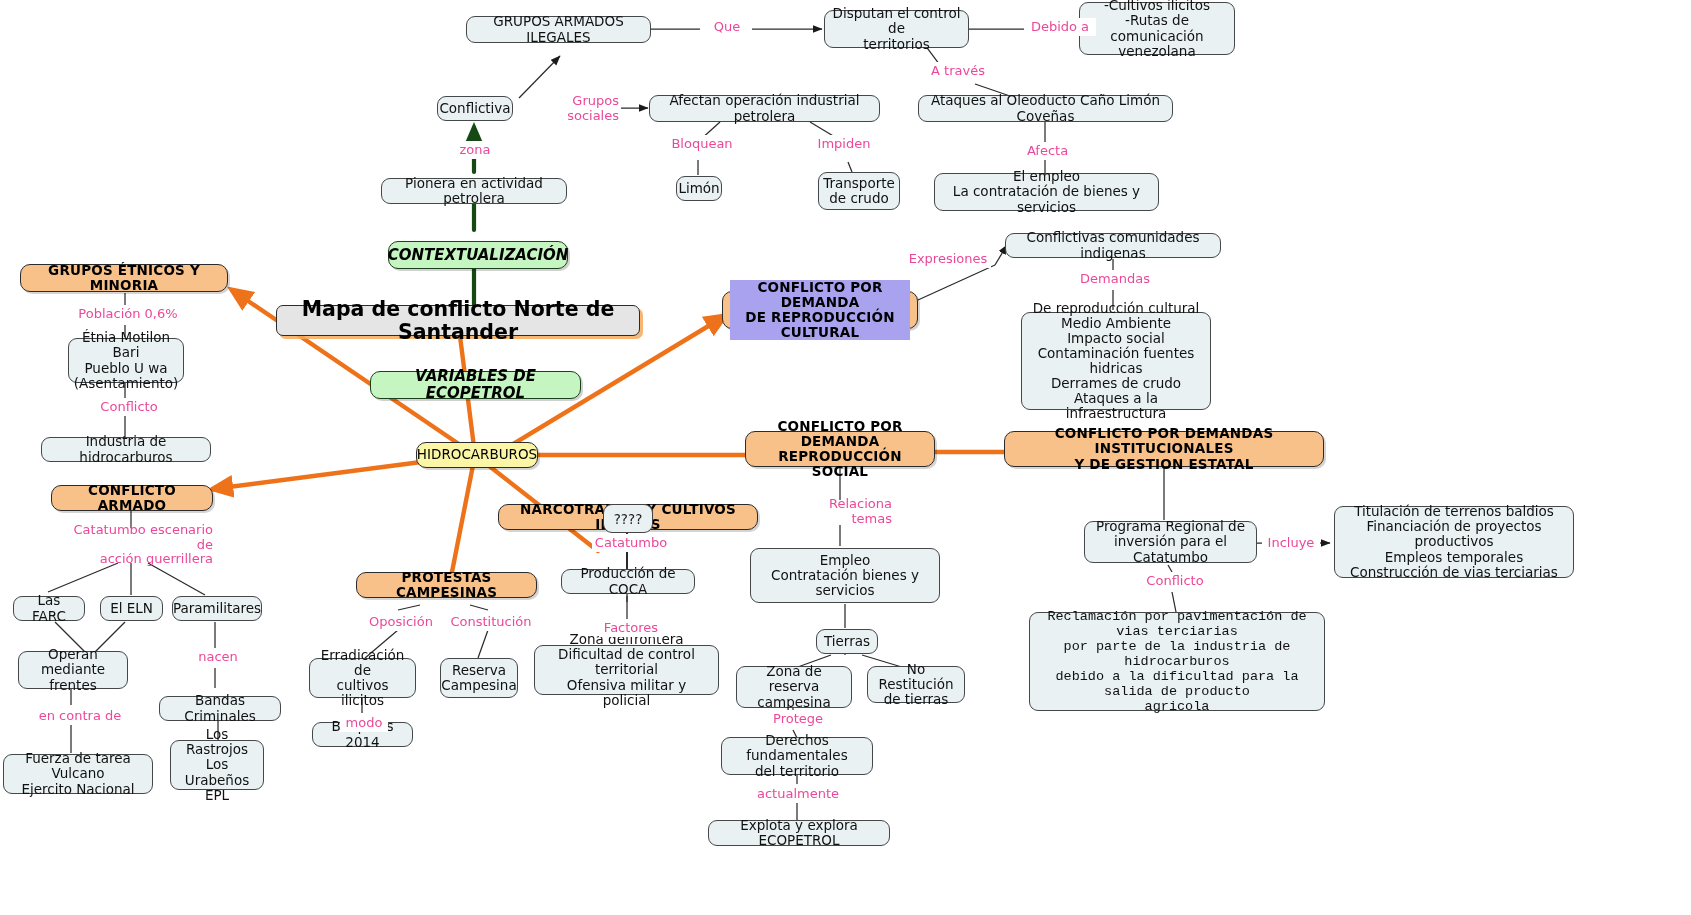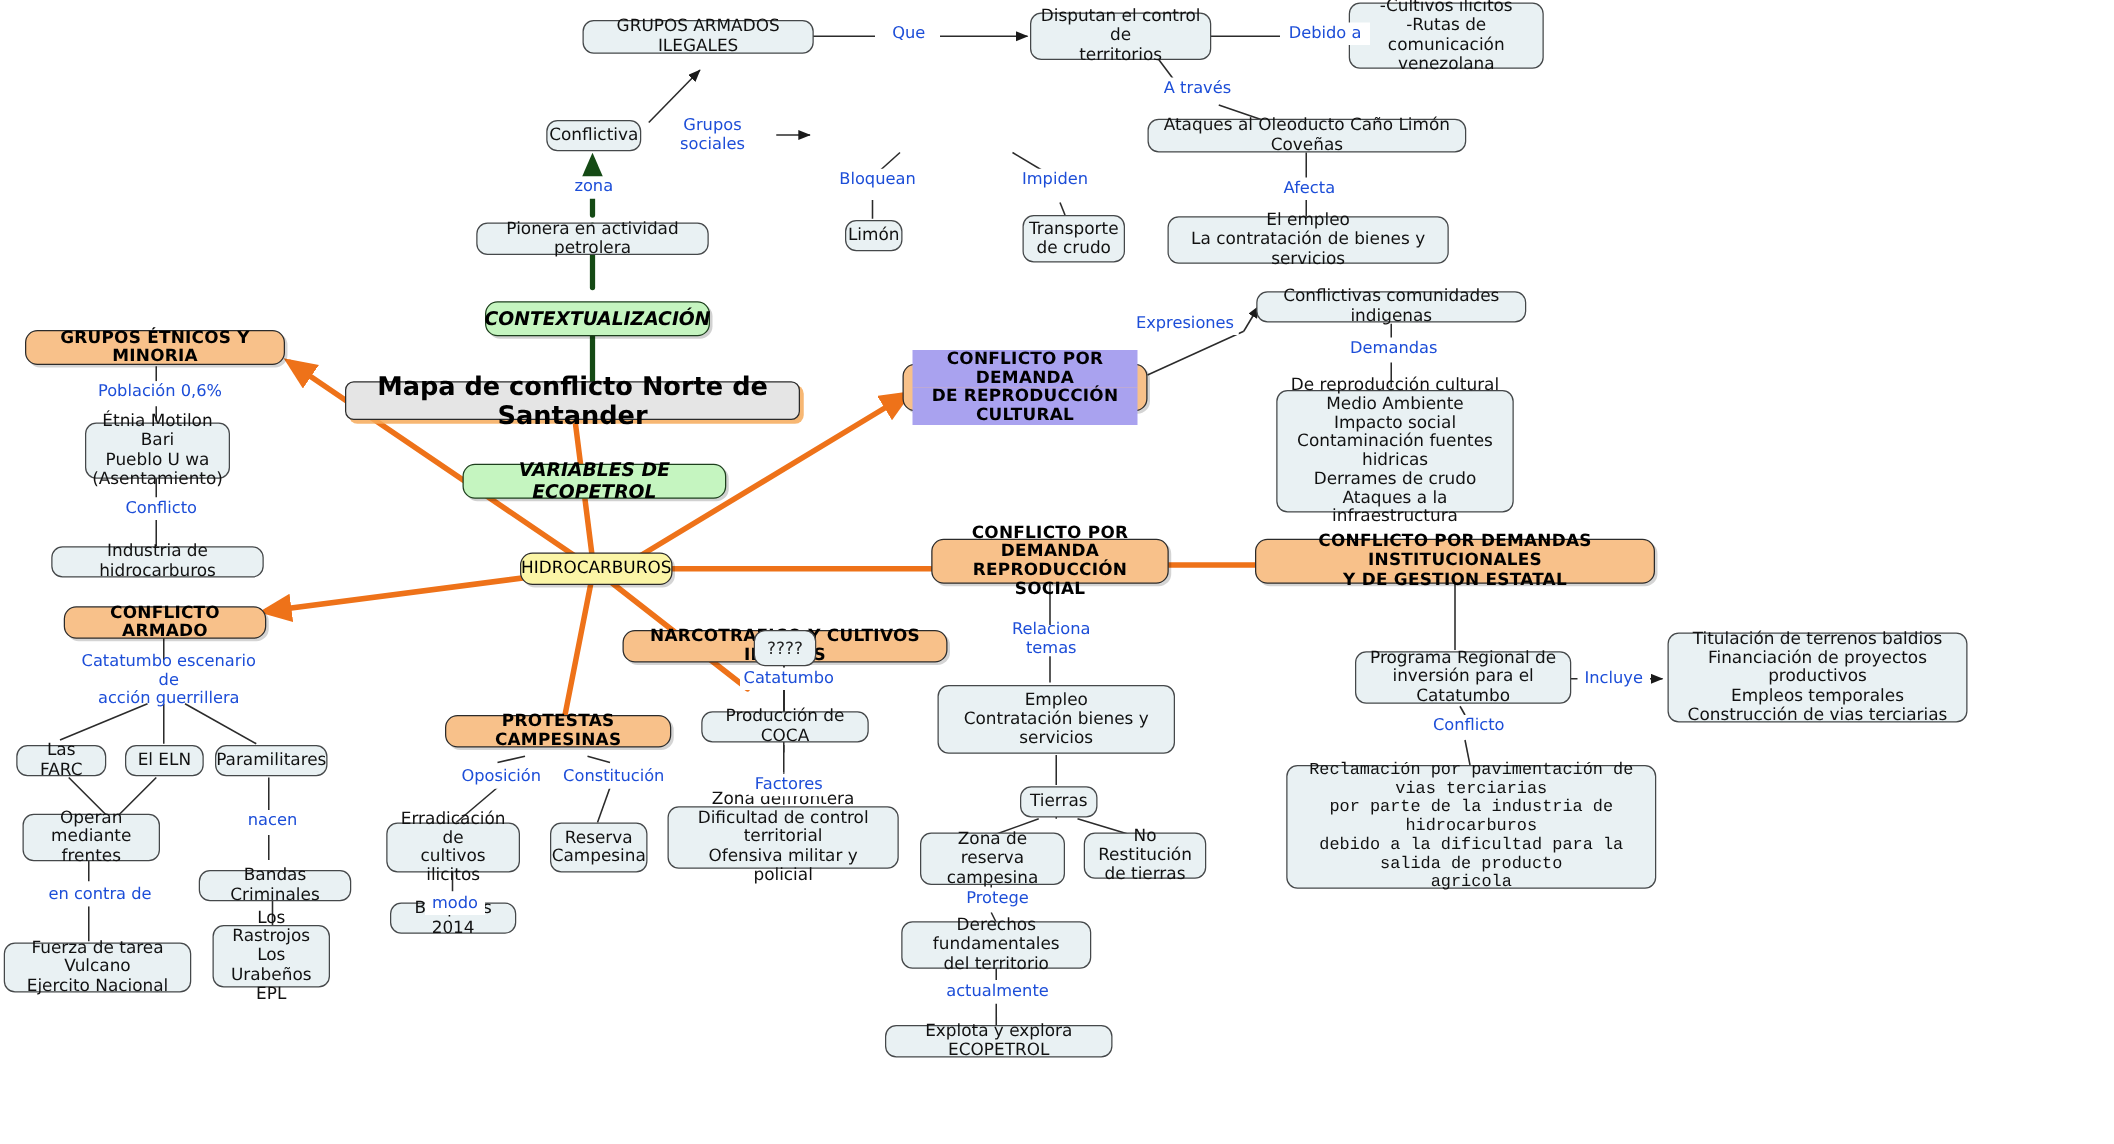--- a/index.html
+++ b/index.html
@@ -50,22 +50,22 @@
   }
   .hl-purple{background:#a9a2ef;padding:0 3px;display:inline-block;}
 
   .qbox{
     position:absolute;z-index:6;background:#e9f1f3;border:1px solid #444;
     border-radius:9px;font-size:13.5px;color:#222;
     display:flex;align-items:center;justify-content:center;
   }
 
   .lbl{
-    position:absolute;z-index:4;font-size:13px;color:#1d4ed8;
-    background:#ffffff;text-align:center;line-height:1.12;
+    position:absolute;z-index:4;font-size:13px;color:#ec4899;
+    background:#ffffff;text-align:right;line-height:1.12;
     padding:0 2px;white-space:pre-line;
     display:flex;align-items:center;justify-content:center;
   }
 </style>
 </head>
 <body>
 
 <div id="canvas">
 
   <svg id="links" viewBox="0 0 1691 915">
@@ -199,20 +199,21 @@
   <div class="node plain" style="left:1079px;top:2px;width:156px;height:53px;">-Cultivos ilicitos
 -Rutas de comunicación
 venezolana</div>
 
   <div class="lbl" style="left:922px;top:62px;width:68px;height:18px;">A través</div>
 
   <div class="node plain" style="left:437px;top:96px;width:76px;height:25px;">Conflictiva</div>
 
   <div class="lbl" style="left:519px;top:100px;width:98px;height:18px;">Grupos sociales</div>
 
+  <div class="node plain" style="left:649px;top:95px;width:231px;height:27px;">Afectan operación industrial petrolera</div>
 
   <div class="node plain" style="left:918px;top:95px;width:255px;height:27px;">Ataques al Oleoducto Caño Limón Coveñas</div>
 
   <div class="lbl" style="left:666px;top:135px;width:68px;height:18px;">Bloquean</div>
   <div class="lbl" style="left:812px;top:135px;width:60px;height:18px;">Impiden</div>
   <div class="lbl" style="left:1018px;top:142px;width:55px;height:18px;">Afecta</div>
 
   <div class="node plain" style="left:676px;top:176px;width:46px;height:25px;">Limón</div>
 
   <div class="node plain" style="left:818px;top:172px;width:82px;height:38px;">Transporte

